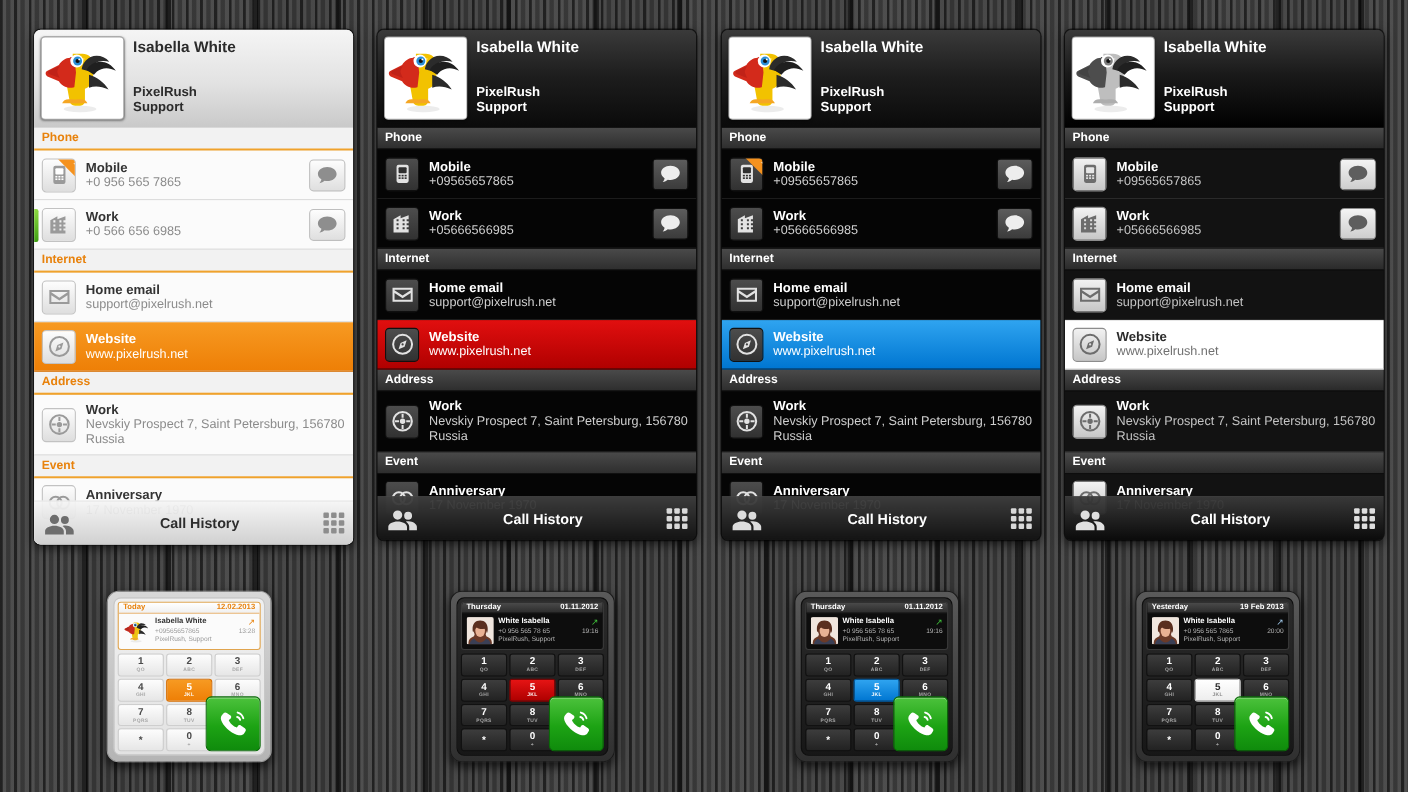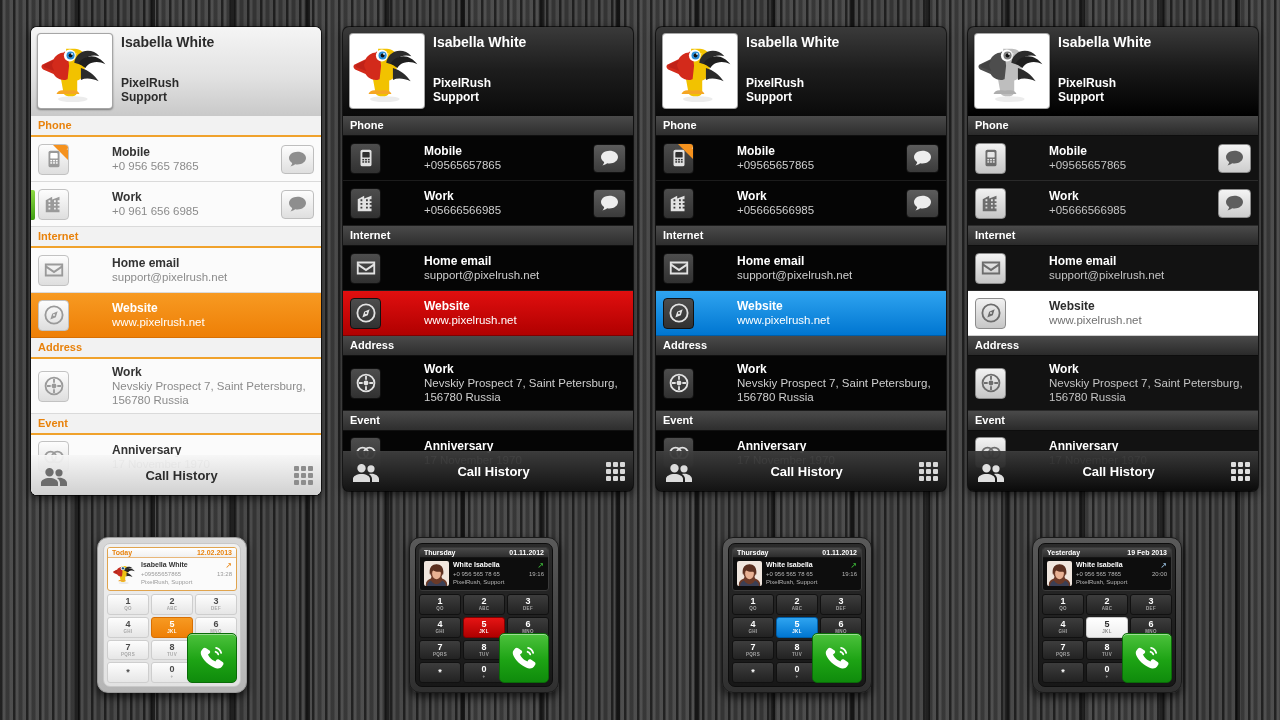--- a/index.html
+++ b/index.html
@@ -61,21 +61,21 @@
     display:flex; align-items:center;
     padding:6px 7px; min-height:45px; position:relative;
   }
   .row .ic {
     width:31px; height:31px; border-radius:4px;
     flex:0 0 auto; margin-right:9px;
     display:flex; align-items:center; justify-content:center;
     position:relative; overflow:hidden;
   }
   .row .ic svg { width:22px; height:22px; display:block; }
-  .row .txt { flex:1; min-width:0;margin-left:34px; }
+  .row .txt { flex:1; min-width:0; }
   .r-label { font-size:12px; font-weight:bold; line-height:14px; }
   .r-value { font-size:11.5px; line-height:14px; }
   .msg-btn {
     width:33px; height:29px; border-radius:4px; flex:0 0 auto;
     display:flex; align-items:center; justify-content:center; margin-left:6px;
   }
   .msg-btn svg { width:19px; height:17px; display:block; }
 
   
   .marker {
@@ -376,21 +376,21 @@
   </div>
   <div class="row">
     <span class="marker"></span>
     <div class="ic">
         <svg>
           <use href="#i-building"></use>
         </svg>
       </div>
     <div class="txt">
       <div class="r-label">Work</div>
-      <div class="r-value">+0 961 656 6985</div>
+      <div class="r-value">+0 566 656 6985</div>
     </div>
     <div class="msg-btn">
         <svg>
           <use href="#i-bubble"></use>
         </svg>
       </div>
   </div>
 
   <div class="sec">Internet</div>
   <div class="row">

